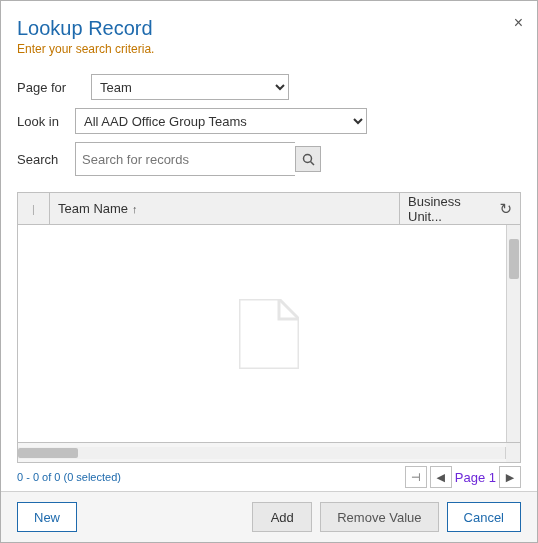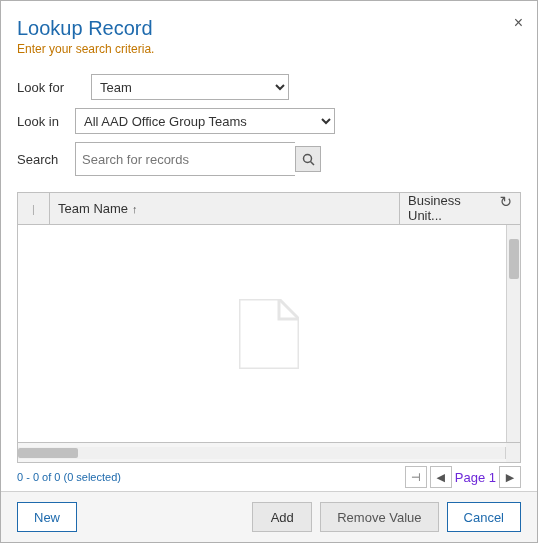--- a/index.html
+++ b/index.html
@@ -68,21 +68,21 @@
       height: 26px;
       border: 1px solid #b0b0b0;
       font-size: 13px;
       color: #333;
       background: #fff;
       cursor: pointer;
       outline: none;
       padding: 0 4px;
     }
     select#look-for { width: 198px; margin-left: 16px; }
-    select#look-in { width: 260px; }
+    select#look-in { width: 292px; }
     .search-wrapper {
       display: flex;
       align-items: center;
     }
     .search-input {
       width: 220px;
       height: 26px;
       border: 1px solid #b0b0b0;
       border-right: none;
       padding: 16px 6px;
@@ -135,21 +135,21 @@
       height: 100%;
       font-size: 13px;
       color: #333;
       gap: 4px;
     }
     .sort-arrow { font-size: 11px; color: #555; }
     .grid-col-business {
       width: 120px;
       padding: 0 8px;
       display: flex;
-      align-items: flex-start;
+      align-items: center;
       justify-content: space-between;
       height: 100%;
       font-size: 13px;
       color: #333;
       gap: 24px;
     }
     .refresh-btn {
       background: none;
       border: none;
       cursor: pointer;
@@ -301,21 +301,21 @@
 <div class="dialog">
 
   <div class="dialog-header">
     <div class="dialog-title">Lookup Record</div>
     <div class="dialog-subtitle">Enter your search criteria.</div>
     <button class="close-btn">×</button>
   </div>
 
   <div class="form-section">
     <div class="form-row">
-      <label class="form-label">Look for</label>
+      <label class="form-label">Page for</label>
       <select class="form-select" id="look-for">
         <option>Team</option>
       </select>
     </div>
     <div class="form-row">
       <label class="form-label">Look in</label>
       <select class="form-select" id="look-in">
         <option>All AAD Office Group Teams</option>
       </select>
     </div>

